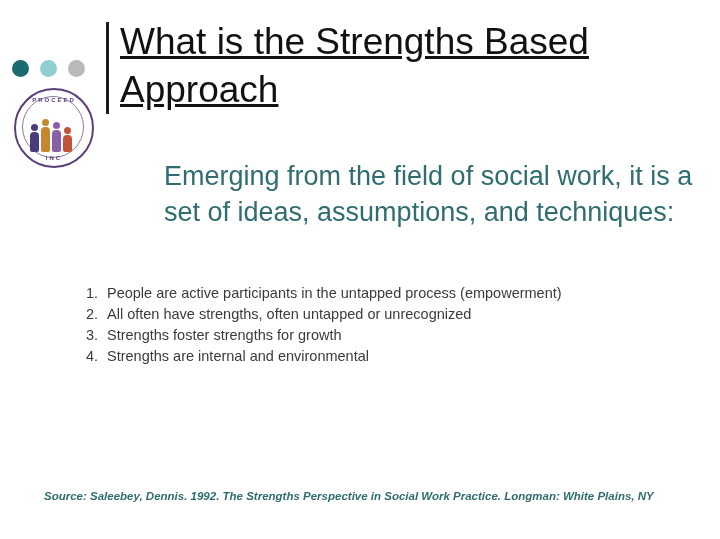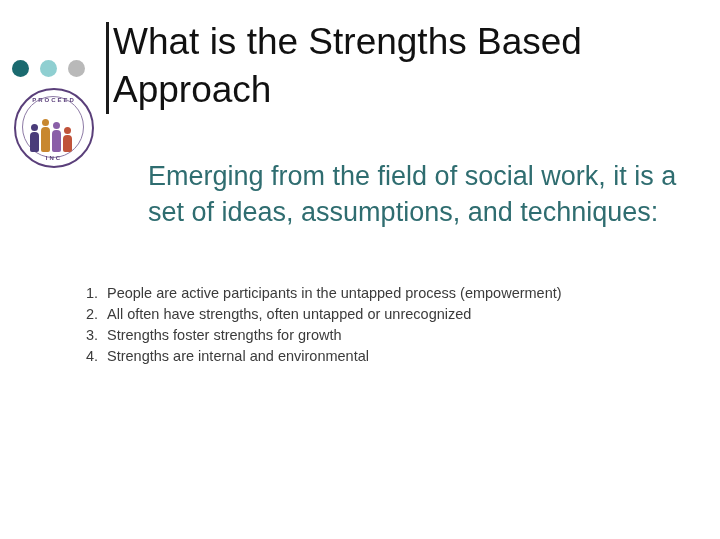--- a/index.html
+++ b/index.html
@@ -111,34 +111,35 @@
   .title-rule {
     position: absolute;
     left: 106px;
     top: 22px;
     width: 3px;
     height: 92px;
     background: #1b1b1b;
   }
   .slide-title {
     position: absolute;
-    left: 113px;
+    left: 120px;
     top: 18px;
     width: 580px;
     font-size: 37px;
     line-height: 48px;
     color: #111111;
     font-weight: normal;
     letter-spacing: 0px;
+    text-decoration: underline;
   }
 
   
   .subtitle {
     position: absolute;
-    left: 148px;
+    left: 164px;
     top: 158px;
     width: 530px;
     font-size: 27px;
     line-height: 36px;
     color: #2f6d70;
   }
 
   
   .points {
     position: absolute;
@@ -230,14 +231,15 @@
     <div class="point">
       <span class="num">3.</span>
       <span class="txt">Strengths foster strengths for growth</span>
     </div>
     <div class="point">
       <span class="num">4.</span>
       <span class="txt">Strengths are internal and environmental</span>
     </div>
   </div>
 
+  <div class="source">Source: Saleebey, Dennis. 1992. The Strengths Perspective in Social Work Practice. Longman: White Plains, NY</div>
 
 </div>
 
 </body></html>

